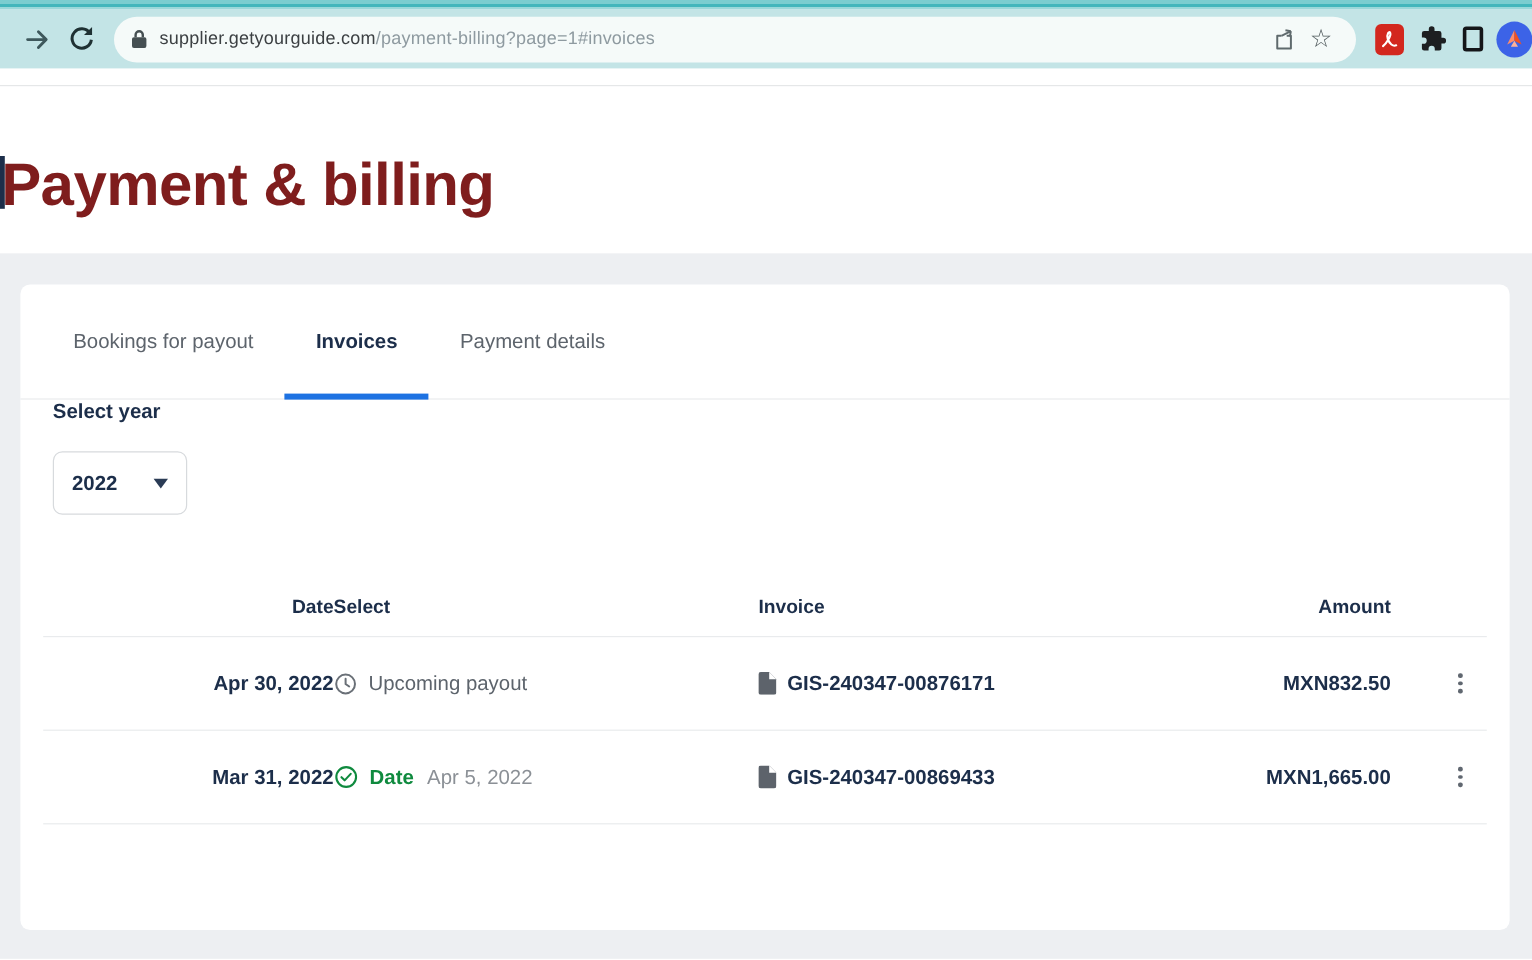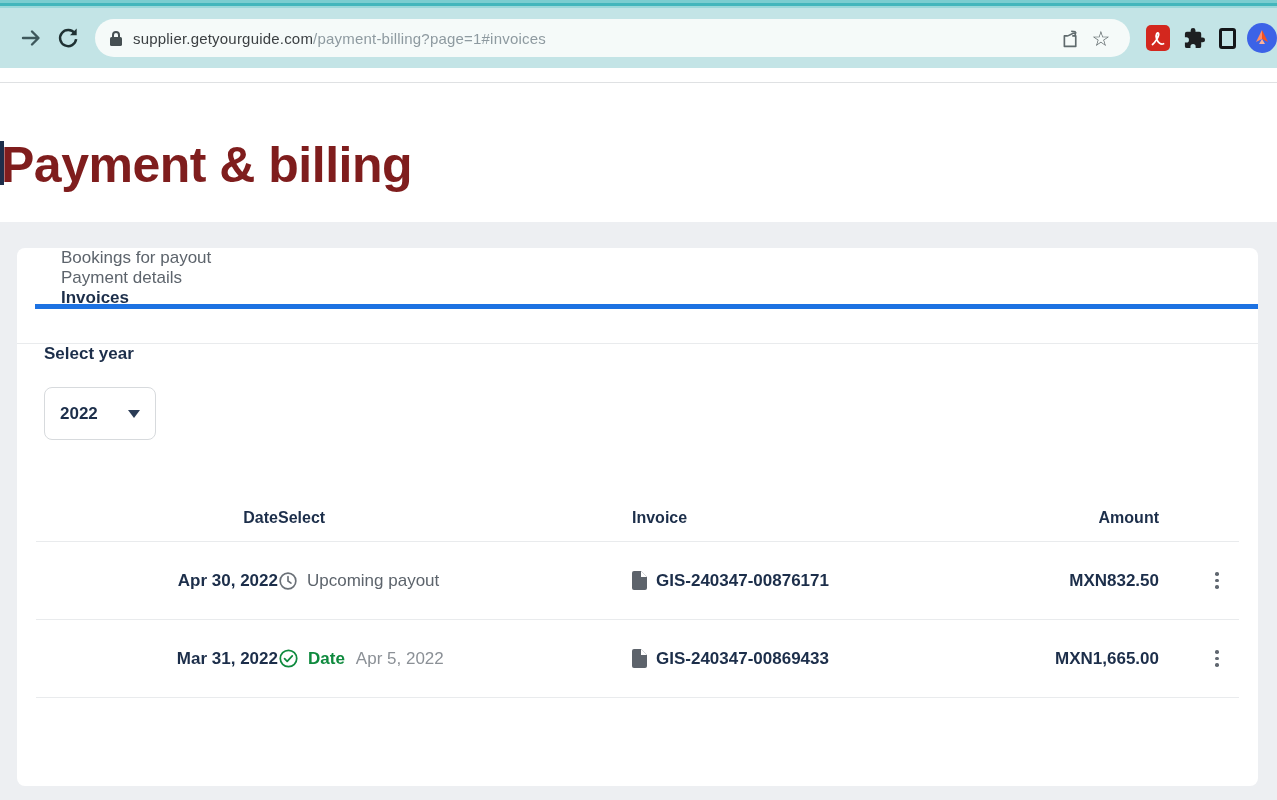--- a/index.html
+++ b/index.html
@@ -1,21 +1,21 @@
 <!DOCTYPE html>
 <html><head>
 <meta charset="utf-8">
 <style>
   * { box-sizing: border-box; margin: 0; padding: 0; }
   html,body { width:1277px; height:800px; overflow:hidden; background:#fff;
     font-family:"Liberation Sans", sans-serif; }
 
   
   .tabstrip { height:8px; background:linear-gradient(#7bcdd0 0 3px,#43b6bc 3px 6px,#9bd8da 6px 8px); }
-  .toolbar { height:60px; background:#c3e4e6; display:flex; align-items:center; position:relative; }
+  .toolbar { height:49px; background:#c3e4e6; display:flex; align-items:center; position:relative; }
   .nav-ic { flex:0 0 auto; display:flex; align-items:center; justify-content:center; cursor:pointer; }
   .fwd { margin-left:20px; }
   .rld { margin-left:14px; }
   .addr-pill { margin-left:16px; width:1058px; height:38px; border-radius:19px; background:#f5faf9;
     display:flex; align-items:center; padding:0 14px; }
   .lock { margin-right:10px; display:flex; }
   .url { flex:1 1 auto; font-size:15px; letter-spacing:.2px; white-space:nowrap; overflow:hidden; }
   .url .domain { color:#3c4043; }
   .url .path { color:#8e9aa0; }
   .pill-ic { display:flex; align-items:center; justify-content:center; width:30px; height:30px; cursor:pointer; }
@@ -31,21 +31,21 @@
   
   .title-section { height:139px; background:#fff; position:relative; }
   .title-section h1 { position:absolute; left:1px; top:53px; font-size:50px; font-weight:700;
     color:#7f1d1d; letter-spacing:-0.5px; }
   .edge-artifact { position:absolute; left:0; top:58px; width:4px; height:44px; background:#1d2e4a; }
 
   .content-bg { height:588px; background:#edeff2; padding-top:26px; }
   .card { width:1241px; height:538px; margin-left:17px; background:#fff; border-radius:8px; }
 
   
-  .tabbar { display:flex; padding-left:18px; height:96px; border-bottom:1px solid #e9ebed;flex-direction:column; }
+  .tabbar { display:flex; padding-left:18px; height:96px; border-bottom:1px solid #e9ebed; }
   .tab { display:flex; align-items:center; padding:0 26px; font-size:17px; color:#5d646c;
     position:relative; cursor:pointer; }
   .tab.active { color:#1c2e4a; font-weight:700; }
   .tab.active::after { content:""; position:absolute; left:0; right:0; bottom:-1px; height:5px; background:#1d72e2; }
 
   
   .filter { margin-left:27px; }
   .filter-label { font-size:17px; font-weight:700; color:#1c2e4a; }
   .select { margin-top:23px; width:112px; height:53px; border:1px solid #d7dadd; border-radius:8px;
     background:#fff; display:flex; align-items:center; justify-content:space-between;
@@ -141,25 +141,25 @@
   <h1>Payment &amp; billing</h1>
 </div>
 
 <div class="content-bg">
   <div class="card">
 
     <div class="tabbar">
       <div class="tab">
         <span>Bookings for payout</span>
       </div>
+      <div class="tab active">
+        <span>Invoices</span>
+      </div>
       <div class="tab">
         <span>Payment details</span>
-      </div>
-      <div class="tab active">
-        <span>Invoices</span>
       </div>
     </div>
 
     <div class="filter">
       <div class="filter-label">Select year</div>
       <div class="select">
         <span class="val">2022</span>
         <span class="caret"></span>
       </div>
     </div>

